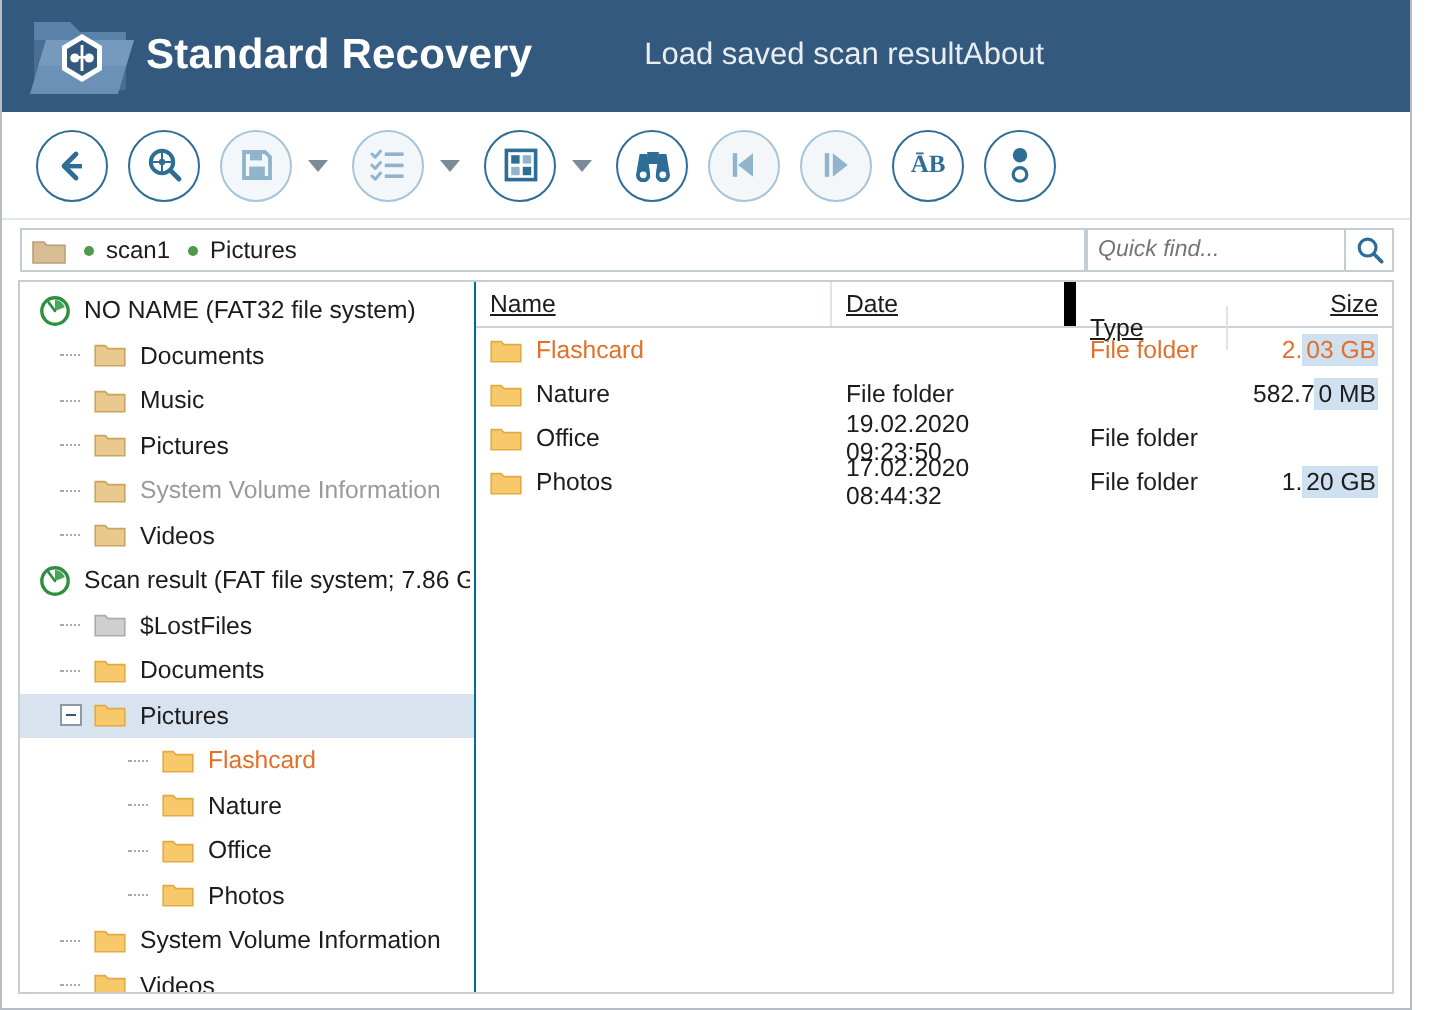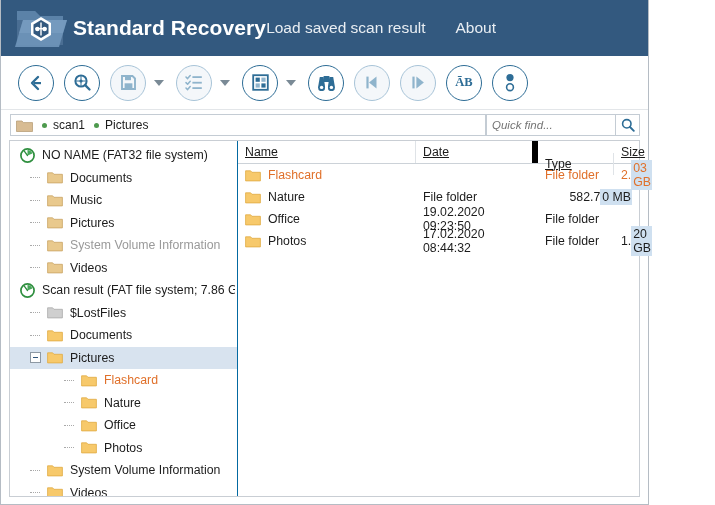--- a/index.html
+++ b/index.html
@@ -3,21 +3,21 @@
 <meta charset="utf-8">
 <style>
   * { box-sizing: border-box; margin: 0; padding: 0; }
   html, body {
     width: 715px; height: 505px;
     font-family: "Liberation Sans", sans-serif;
     background: #ffffff;
     overflow: hidden;
   }
   .window {
-    width: 649px; height: 505px;
+    width: 706px; height: 505px;
     position: relative;
     display: flex; flex-direction: column;
     background: #ffffff;
     border: 1px solid #b5bcc4;
     border-top: none;
   }
 
   
   .header {
     height: 56px;
@@ -35,21 +35,21 @@
   .brand-title {
     color: #ffffff;
     font-size: 21px;
     font-weight: bold;
     letter-spacing: 0.1px;
     margin-left: 2px;
     white-space: nowrap;
   }
   .nav {
     display: flex; align-items: center;
-    gap: 30px;
+    margin-left: 56px;
   }
   .nav a {
     color: #e9eef3;
     font-size: 15.5px;
     text-decoration: none;
     white-space: nowrap;
     cursor: pointer;
   }
 
   

